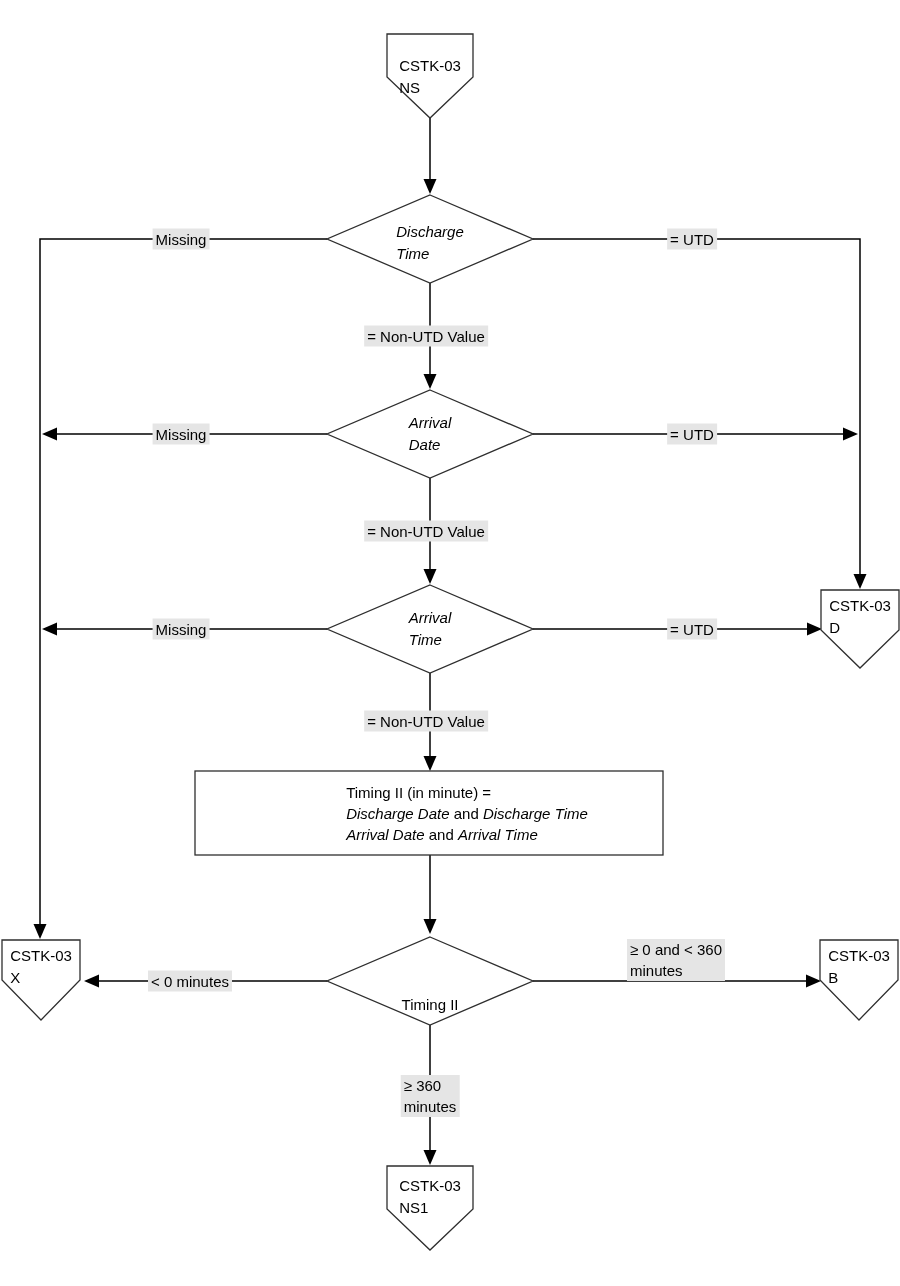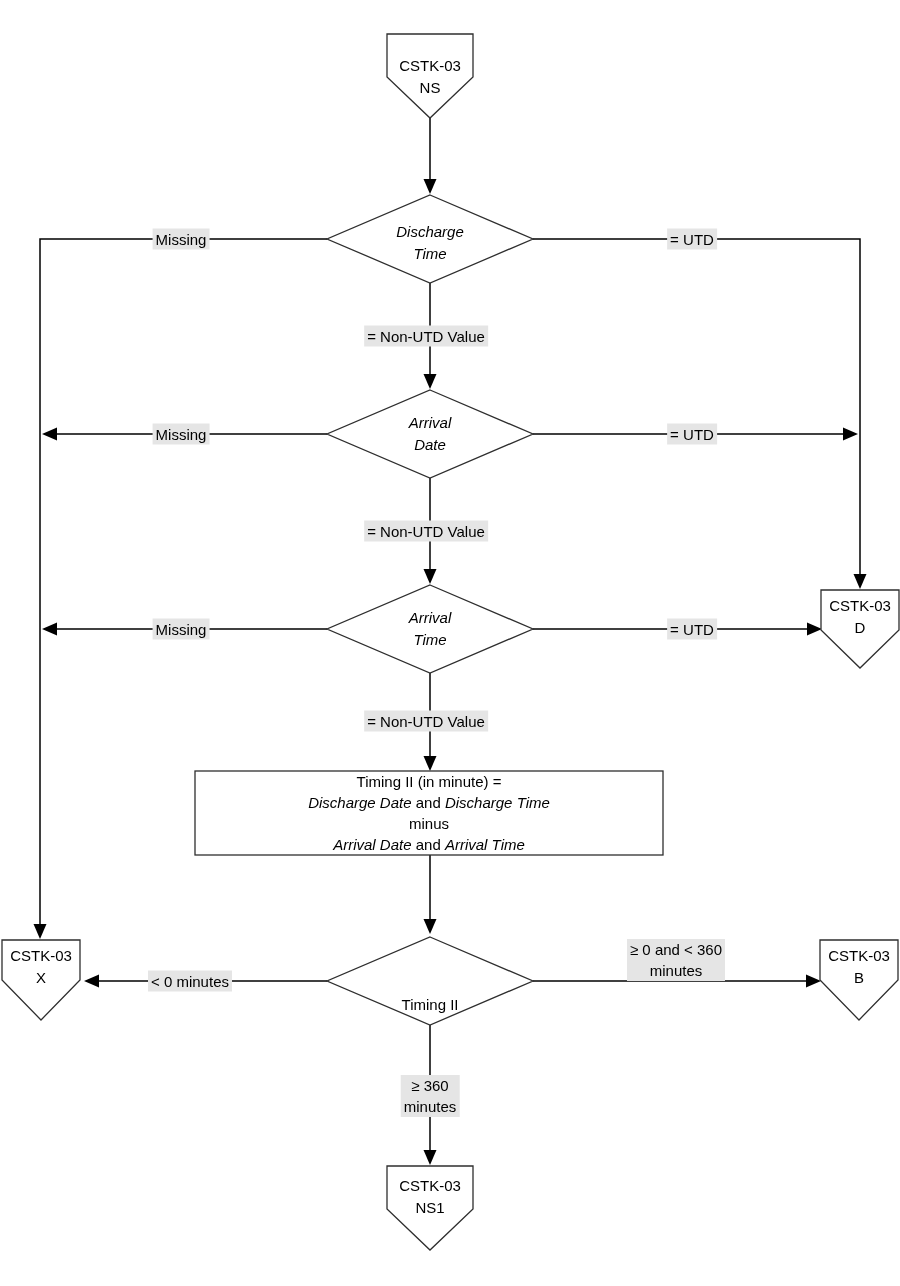--- a/index.html
+++ b/index.html
@@ -19,32 +19,31 @@
   .stage svg {
     position: absolute;
     left: 0;
     top: 0;
   }
   .lbl {
     position: absolute;
     transform: translate(-50%, -50%);
     font-size: 15px;
     line-height: 21px;
-    text-align: center;
     white-space: nowrap;
     color: #000000;
   }
   .edge-lbl {
     background: #e5e5e5;
     padding: 0 3px;
   }
   .it { font-style: italic; }
   .ln { display: block; }
   .node-lbl { line-height: 22px; }
-  .proc-lbl { line-height: 21px; }
+  .proc-lbl { line-height: 21px; margin-left: 38px; }
 </style>
 </head>
 <body>
 
 <div class="stage">
 
   <svg width="900" height="1286" viewBox="0 0 900 1286" aria-hidden="true">
 
     <g stroke="#000000" stroke-width="1.5" fill="none">
       <polyline points="430,118 430,180"></polyline>
@@ -115,21 +114,20 @@
   </div>
 
   <div class="lbl node-lbl" style="left:860px; top:617px">
     <span class="ln">CSTK-03</span>
     <span class="ln">D</span>
   </div>
 
   <div class="lbl proc-lbl" style="left:429px; top:813px">
     <span class="ln">Timing II (in minute) =</span>
     <span class="ln"><span class="it">Discharge Date</span><span> and </span><span class="it">Discharge Time</span></span>
-    <span class="ln">minus</span>
     <span class="ln"><span class="it">Arrival Date</span><span> and </span><span class="it">Arrival Time</span></span>
   </div>
 
   <div class="lbl" style="left:430px; top:1004px">Timing II</div>
 
   <div class="lbl node-lbl" style="left:41px; top:967px">
     <span class="ln">CSTK-03</span>
     <span class="ln">X</span>
   </div>
 

